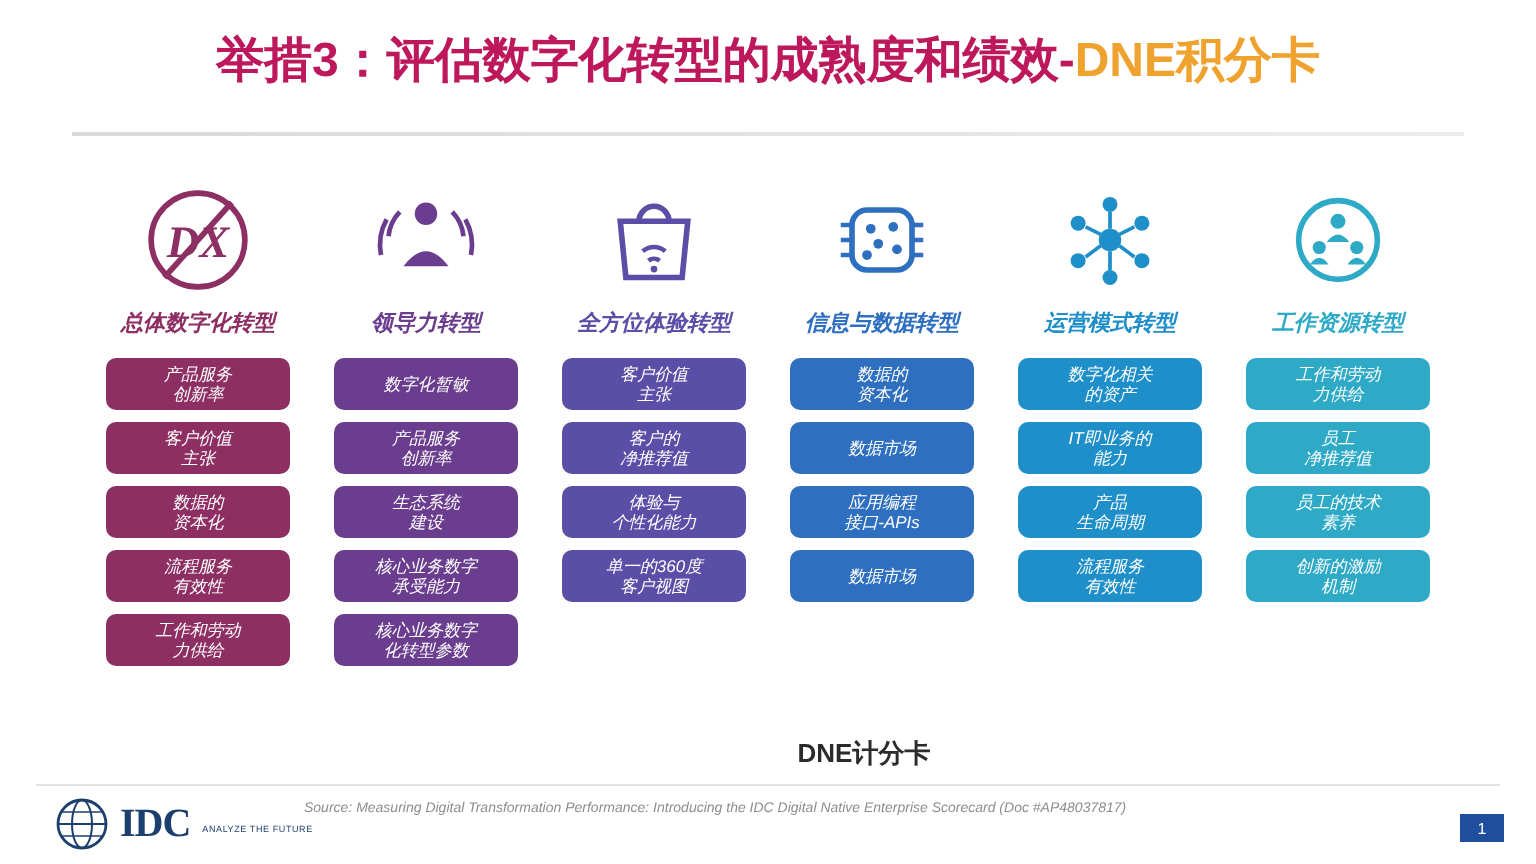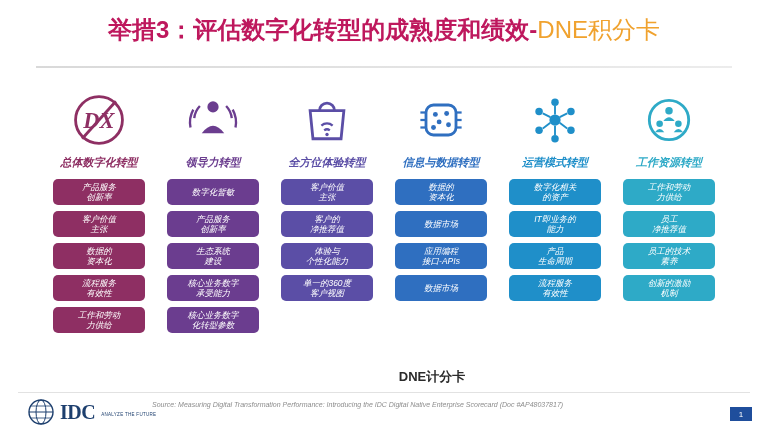--- a/index.html
+++ b/index.html
@@ -14,21 +14,21 @@
 
   
   .title-bar{
     position:absolute;left:0;top:14px;width:768px;text-align:center;
     white-space:nowrap;
   }
   .title-main{
     font-size:24px;font-weight:bold;color:#be185d;letter-spacing:0px;
   }
   .title-accent{
-    font-size:24px;font-weight:normal;color:#f0a22e;
+    font-size:24px;font-weight:bold;color:#f0a22e;
   }
   .title-rule{
     position:absolute;left:36px;top:66px;width:696px;height:2px;
     background:linear-gradient(to right,#d9d9d9,#ececec);
   }
 
   
   .cols{
     position:absolute;left:46px;top:88px;width:676px;height:280px;
     display:flex;justify-content:space-between;
@@ -280,21 +280,21 @@
             <span>数字化相关</span>
             <span>的资产</span>
           </div>
         </div>
         <div class="chip" style="background: rgb(31, 143, 201);">
           <div>
             <span>IT即业务的</span>
             <span>能力</span>
           </div>
         </div>
-        <div class="chip" style="background: rgb(31, 143, 201);">
+        <div class="chip" style="background: rgb(31, 143, 201); border-radius: 6px;">
           <div>
             <span>产品</span>
             <span>生命周期</span>
           </div>
         </div>
         <div class="chip" style="background: rgb(31, 143, 201);">
           <div>
             <span>流程服务</span>
             <span>有效性</span>
           </div>

